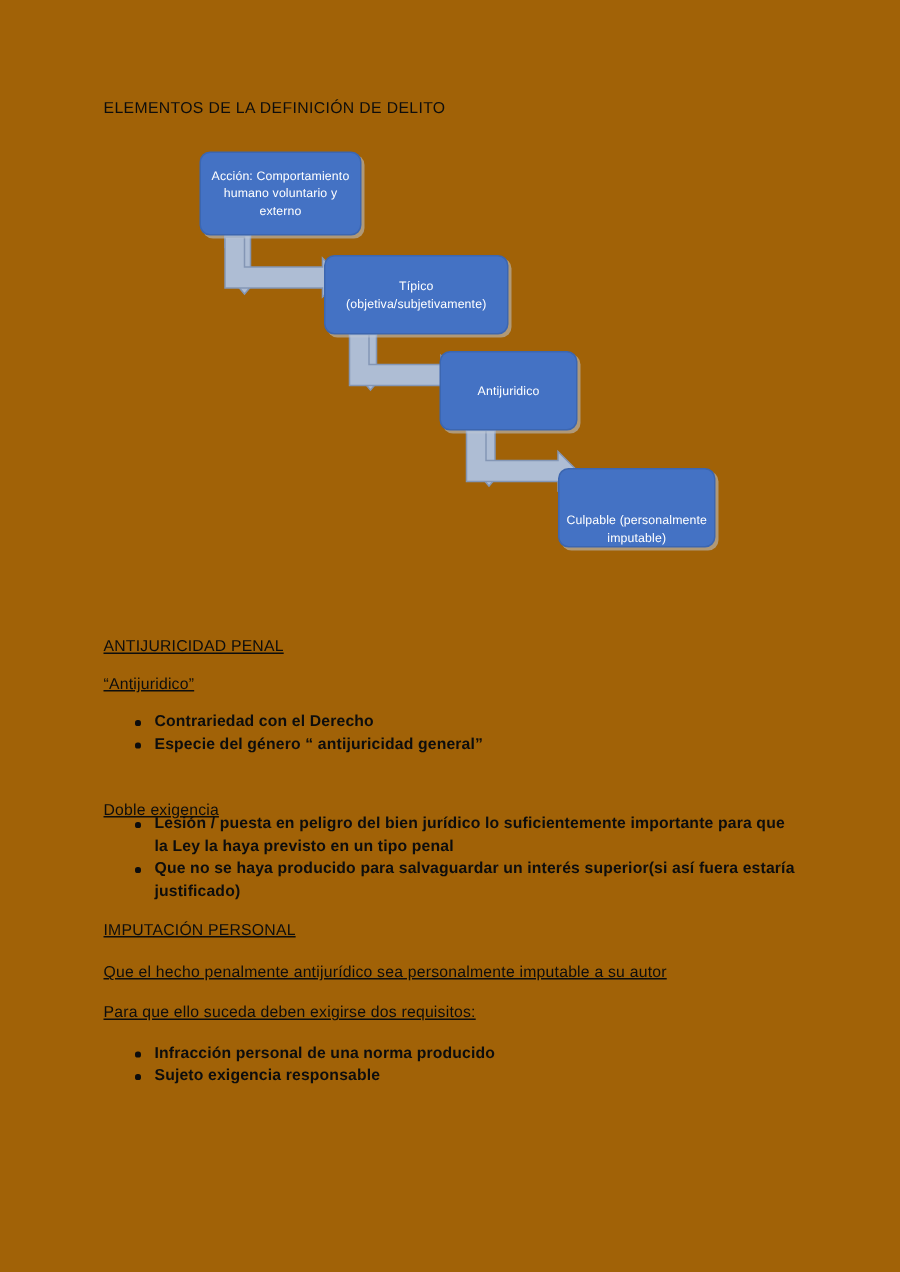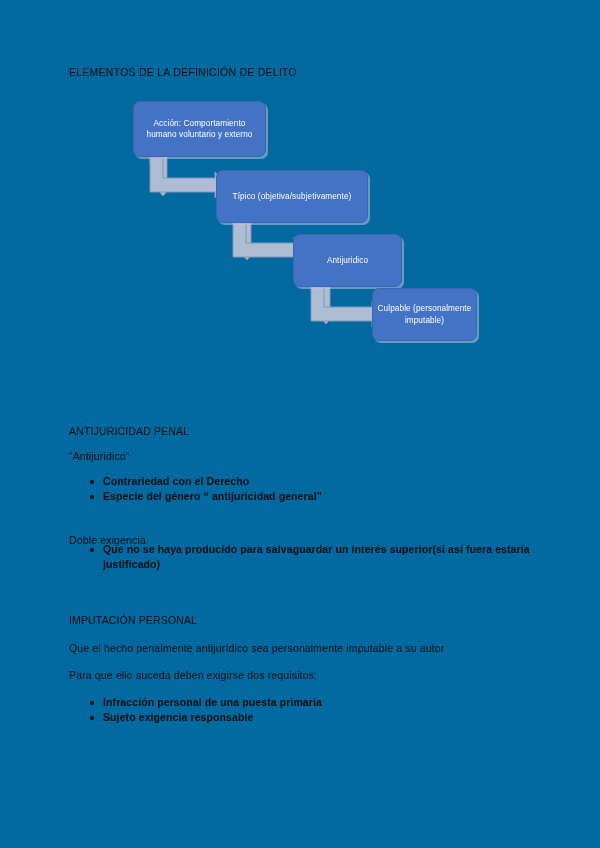--- a/index.html
+++ b/index.html
@@ -13,40 +13,41 @@
     height: 848px;
     position: relative;
     font-family: "Liberation Sans", sans-serif;
     color: #0d0d0d;
     overflow: hidden;
   }
 
   .page {
     position: absolute;
     inset: 0;
-    background: #0369a1;
+    background: #a16207;
   }
 
   
   .doc-title {
     position: absolute;
     left: 69px;
     top: 66px;
     font-size: 10.5px;
     letter-spacing: 0.25px;
     white-space: nowrap;
   }
 
   .para {
     position: absolute;
     left: 69px;
     font-size: 10.5px;
     letter-spacing: 0.15px;
     line-height: 15px;
     white-space: nowrap;
+    text-decoration: underline;
   }
 
   .bullet-list {
     position: absolute;
     left: 69px;
     margin: 0;
     padding: 0;
     list-style: none;
     font-size: 10.5px;
     line-height: 15px;
@@ -90,24 +91,24 @@
     line-height: 11.4px;
     text-align: center;
     display: flex;
     align-items: center;
     justify-content: center;
     letter-spacing: 0.1px;
     box-shadow: 2px 2px 0 0 rgba(190,198,212,0.55);
   }
   .flow-box .label { display: block; padding: 0 4px; }
 
-  #box-accion      { left: 133px; top: 101px;  width: 133px; height: 56px; }
-  #box-tipico      { left: 216px; top: 170px;  width: 152px; height: 53px; }
-  #box-antijuridico{ left: 293px; top: 234px;  width: 109px; height: 53px; }
-  #box-culpable    { left: 372px; top: 288px;  width: 105px; height: 53px; }
+  #box-accion      { left: 133px; top: 101px;  width: 108px; height: 56px; }
+  #box-tipico      { left: 216px; top: 170px;  width: 123px; height: 53px; }
+  #box-antijuridico{ left: 293px; top: 234px;  width: 92px; height: 53px; }
+  #box-culpable    { left: 372px; top: 312px;  width: 105px; height: 53px; align-items: flex-end; }
 </style>
 </head>
 <body>
 
 <div class="page">
 
   <div class="doc-title">ELEMENTOS DE LA DEFINICIÓN DE DELITO</div>
 
   <div class="diagram">
     <svg width="600" height="848" xmlns="http://www.w3.org/2000/svg">
@@ -157,34 +158,38 @@
       <span class="dot"></span>
       <span class="txt">Especie del género “ antijuricidad general”</span>
     </li>
   </ul>
 
   <div class="para" style="top:517px;margin-top:16px;">Doble exigencia</div>
 
   <ul class="bullet-list" style="top:542px; width:462px;">
     <li>
       <span class="dot"></span>
+      <span class="txt wrap-text">Lesión / puesta en peligro del bien jurídico lo suficientemente importante para que la Ley la haya previsto en un tipo penal</span>
+    </li>
+    <li>
+      <span class="dot"></span>
       <span class="txt wrap-text"> Que no se haya producido para salvaguardar un interés superior(si así fuera estaría justificado)</span>
     </li>
   </ul>
 
   <div class="para" style="top:613px;">IMPUTACIÓN PERSONAL</div>
 
   <div class="para" style="top:668px;">Para que ello suceda deben exigirse dos requisitos:</div>
 
   <div class="para" style="top:641px;">Que el hecho penalmente antijurídico sea personalmente imputable a su autor</div>
 
   <ul class="bullet-list" style="top:695px; width:470px;">
     <li>
       <span class="dot"></span>
-      <span class="txt">Infracción personal de una puesta primaria</span>
+      <span class="txt">Infracción personal de una norma producido</span>
     </li>
     <li>
       <span class="dot"></span>
       <span class="txt">Sujeto exigencia responsable</span>
     </li>
   </ul>
 
 </div>
 
 </body></html>

